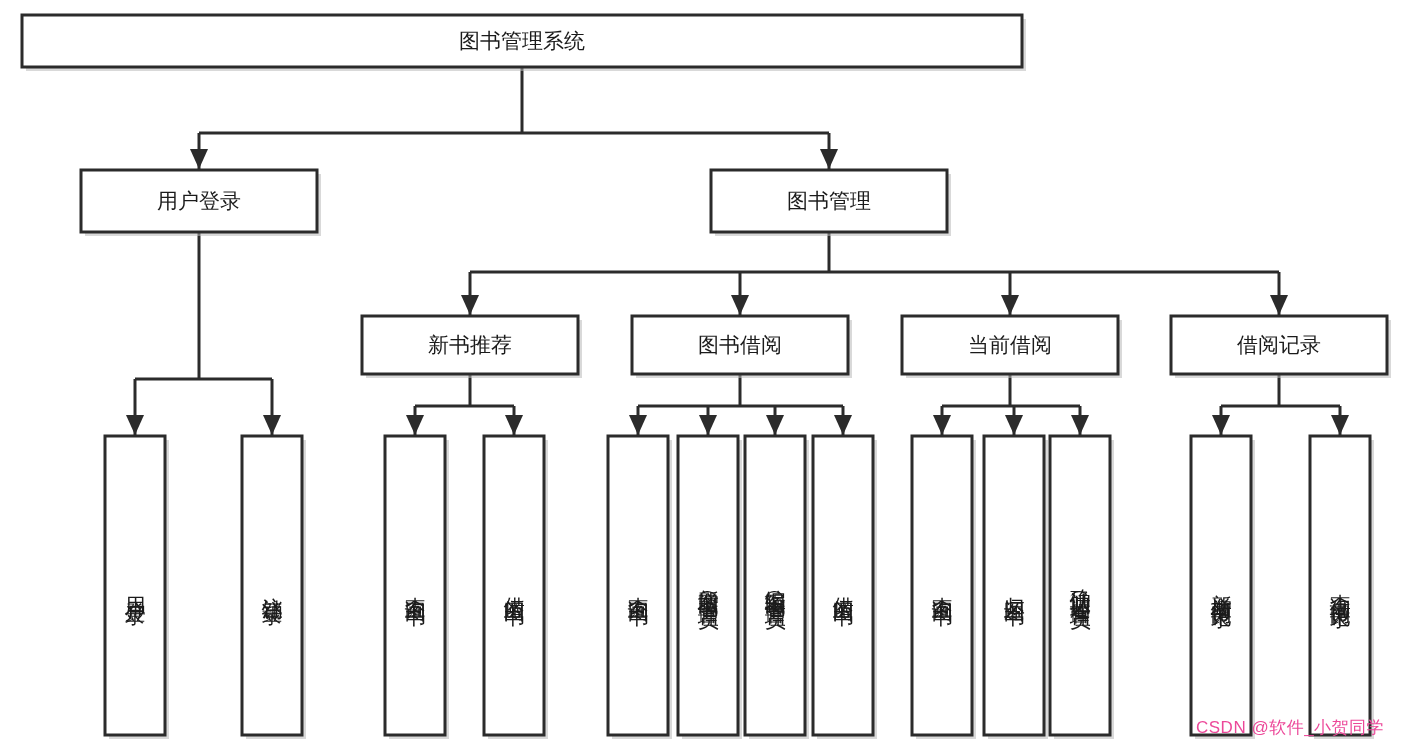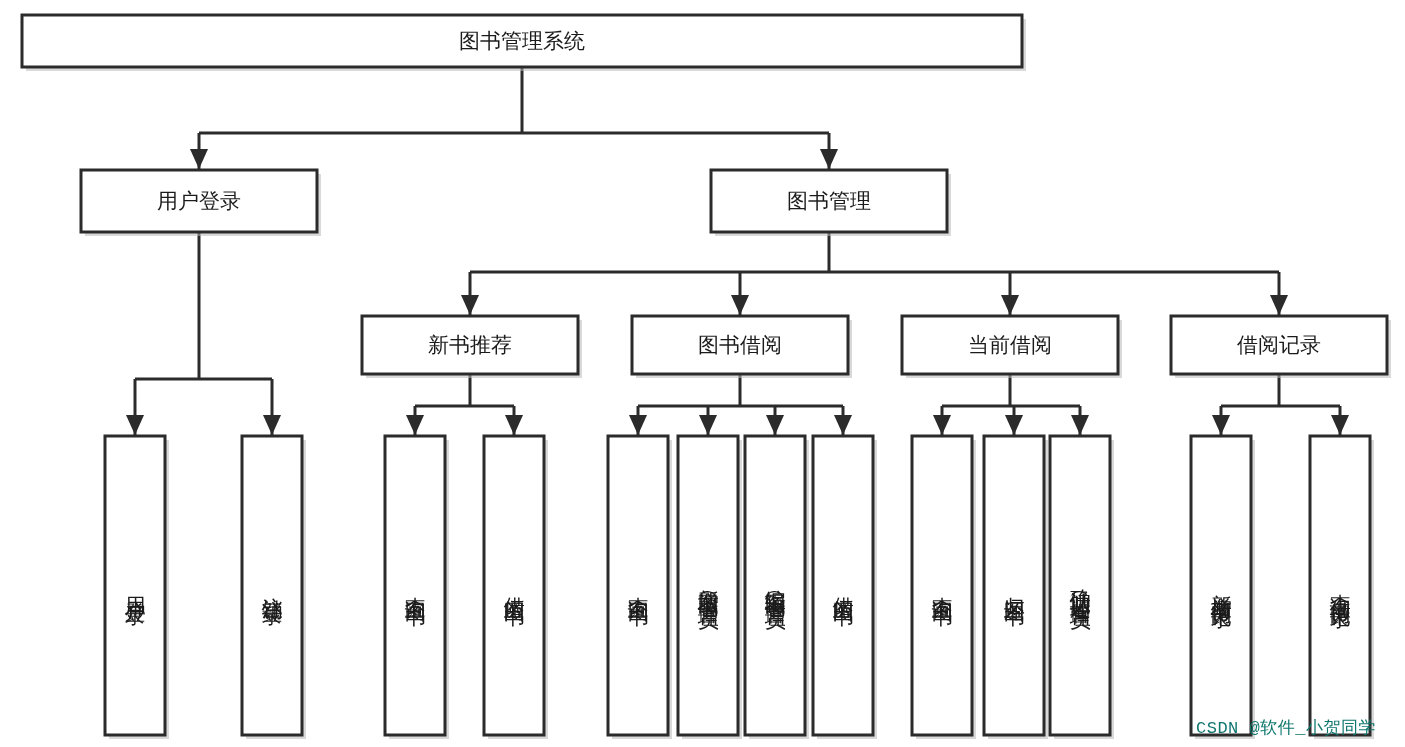--- a/index.html
+++ b/index.html
@@ -65,23 +65,23 @@
     display: flex;
     align-items: center;
     justify-content: center;
     text-align: center;
     white-space: nowrap;
     pointer-events: none;
     user-select: none;
   }
   .watermark {
     position: absolute;
-    font-family: Liberation Mono, monospace;
+    font-family: Liberation Sans, sans-serif;
     font-size: 17px;
-    color: #0f766e;
+    color: #ec4899;
     white-space: nowrap;
     letter-spacing: .5px;
   }
 </style>
 </head>
 <body>
 
 <div id="diagram-root">
 
   <svg class="diagram-canvas" viewBox="0 0 1405 747">

